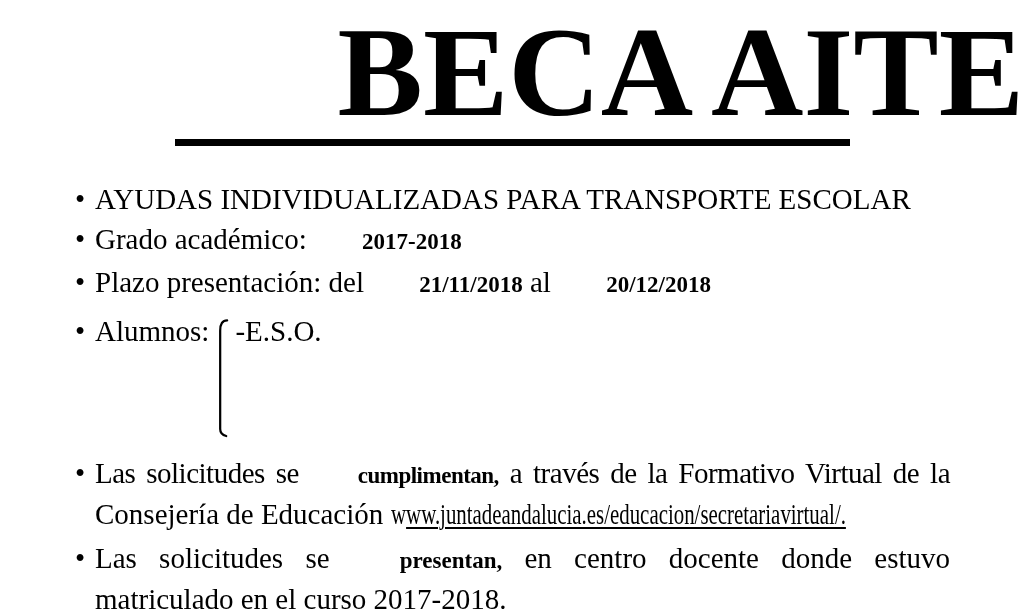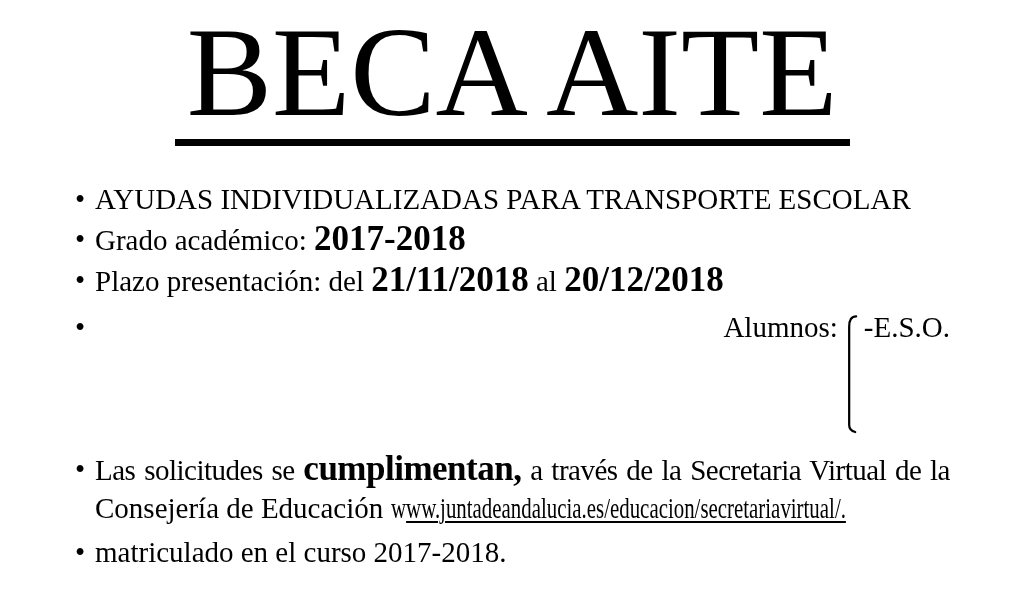--- a/index.html
+++ b/index.html
@@ -2,42 +2,42 @@
 <html><head>
 <meta charset="utf-8">
 <style>
   html, body { margin: 0; padding: 0; }
   body {
     width: 1024px; height: 616px; overflow: hidden;
     background: #ffffff; color: #000000;
     font-family: "Liberation Serif", serif;
   }
   .title {
-    margin: 8px 0 0 0; font-weight: normal;
-    font-size: 128px; line-height: 1; text-align: center;
+    margin: 8px 0 0 0; font-weight: bold;
+    font-size: 128px; line-height: 1; text-align: right;
     letter-spacing: 0px; white-space: nowrap;
   }
   .title-underline {
     width: 675px; height: 7px; background: #000; margin: 3px auto 0 auto;
   }
   .content {
     padding: 34px 74px 0 75px;
     font-size: 29px; line-height: 38px;
   }
   .item { display: flex; align-items: flex-start; }
   .item + .item { margin-top: 2px; }
   .item.students { margin-top: 8px; }
   .item.b5 { margin-top: 12px; }
   .item.b6 { margin-top: 6px; }
   .marker { flex: 0 0 20px; }
   .text { flex: 1 1 auto; min-width: 0; }
-  .bseg { font-weight: bold; font-size: 35px; }
+  .bseg { font-weight: bold; font-size: 23px; margin-left: 48px; }
   .jline { text-align: justify; text-align-last: justify; }
   .tight { letter-spacing: -0.5px; word-spacing: -1px; }
-  .row { display: flex; align-items: flex-start; justify-content: flex-end; }
+  .row { display: flex; align-items: flex-start; }
   .bracket { flex: none; width: 13px; height: 128px; margin: 2px 6px 0 7px; }
   .student-col { display: flex; flex-direction: row; gap: 45px; }
   .student.last { margin-top: 6px; }
   .urlwrap { display: inline-block; width: 436px; white-space: nowrap; vertical-align: baseline; font-family: Liberation Serif, serif; }
   .urlscale { display: inline-block; transform: scaleX(0.72); transform-origin: left; }
   .u { text-decoration: underline; text-decoration-thickness: 2px; text-underline-offset: 3px; }
   a.plainlink { color: inherit; text-decoration: none; cursor: pointer; }
 </style>
 </head>
 <body>
@@ -73,26 +73,27 @@
         </svg>
         <div class="student-col">
           <div class="student">-E.S.O.</div>
         </div>
       </div>
     </div>
 
     <div class="item b5">
       <span class="marker">•</span>
       <div class="text">
-        <div class="jline tight"><span>Las solicitudes se </span><span class="bseg">cumplimentan,</span><span> a través de la Secretaria Virtual de la</span></div>
+        <div class="jline tight"><span>Las solicitudes se </span><span class="bseg">cumplimentan,</span><span> a través de la Formativo Virtual de la</span></div>
         <div><span>Consejería de </span><span>Educación </span><span class="urlwrap"><a class="plainlink"><span class="urlscale"><span>w</span><span class="u">ww.juntadeandalucia.es/educacion/secretariavirtual/.</span></span></a></span></div>
       </div>
     </div>
 
     <div class="item b6">
       <span class="marker">•</span>
       <div class="text">
+        <div class="jline"><span>Las solicitudes se </span><span class="bseg">presentan,</span><span> en centro docente donde estuvo</span></div>
         <div>matriculado en el curso 2017-2018.</div>
       </div>
     </div>
 
   </div>
 </div>
 
 </body></html>

